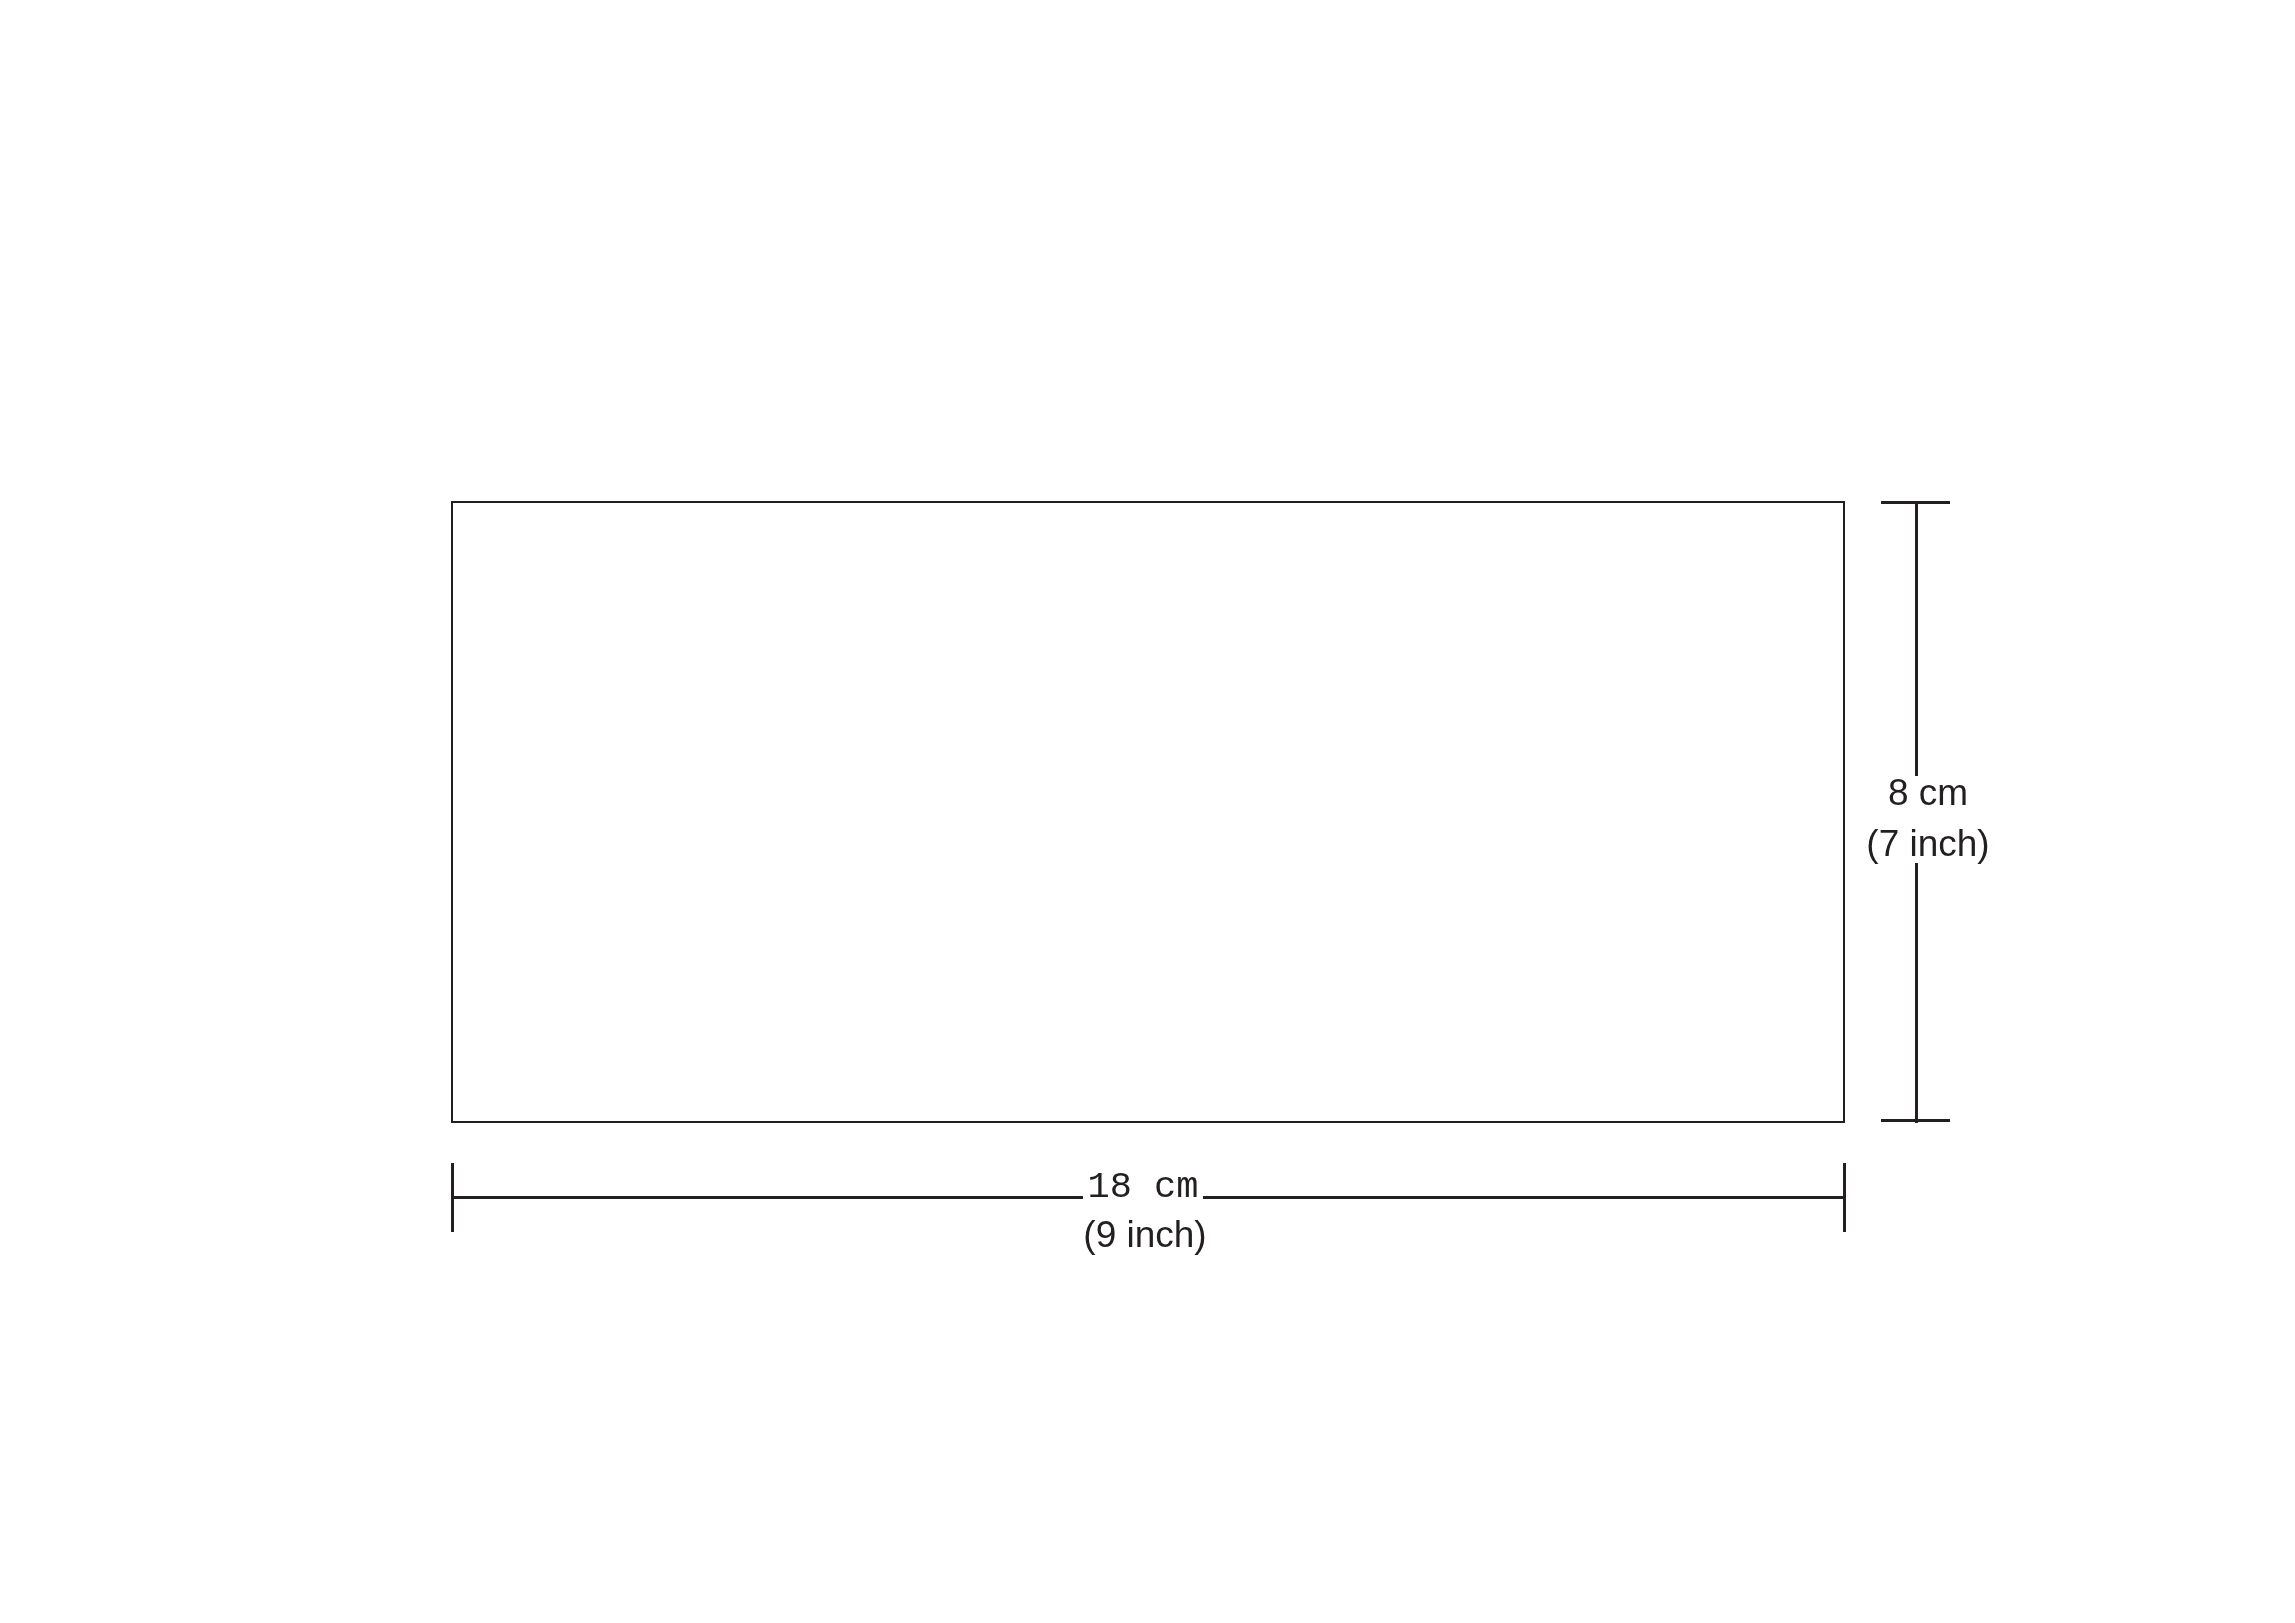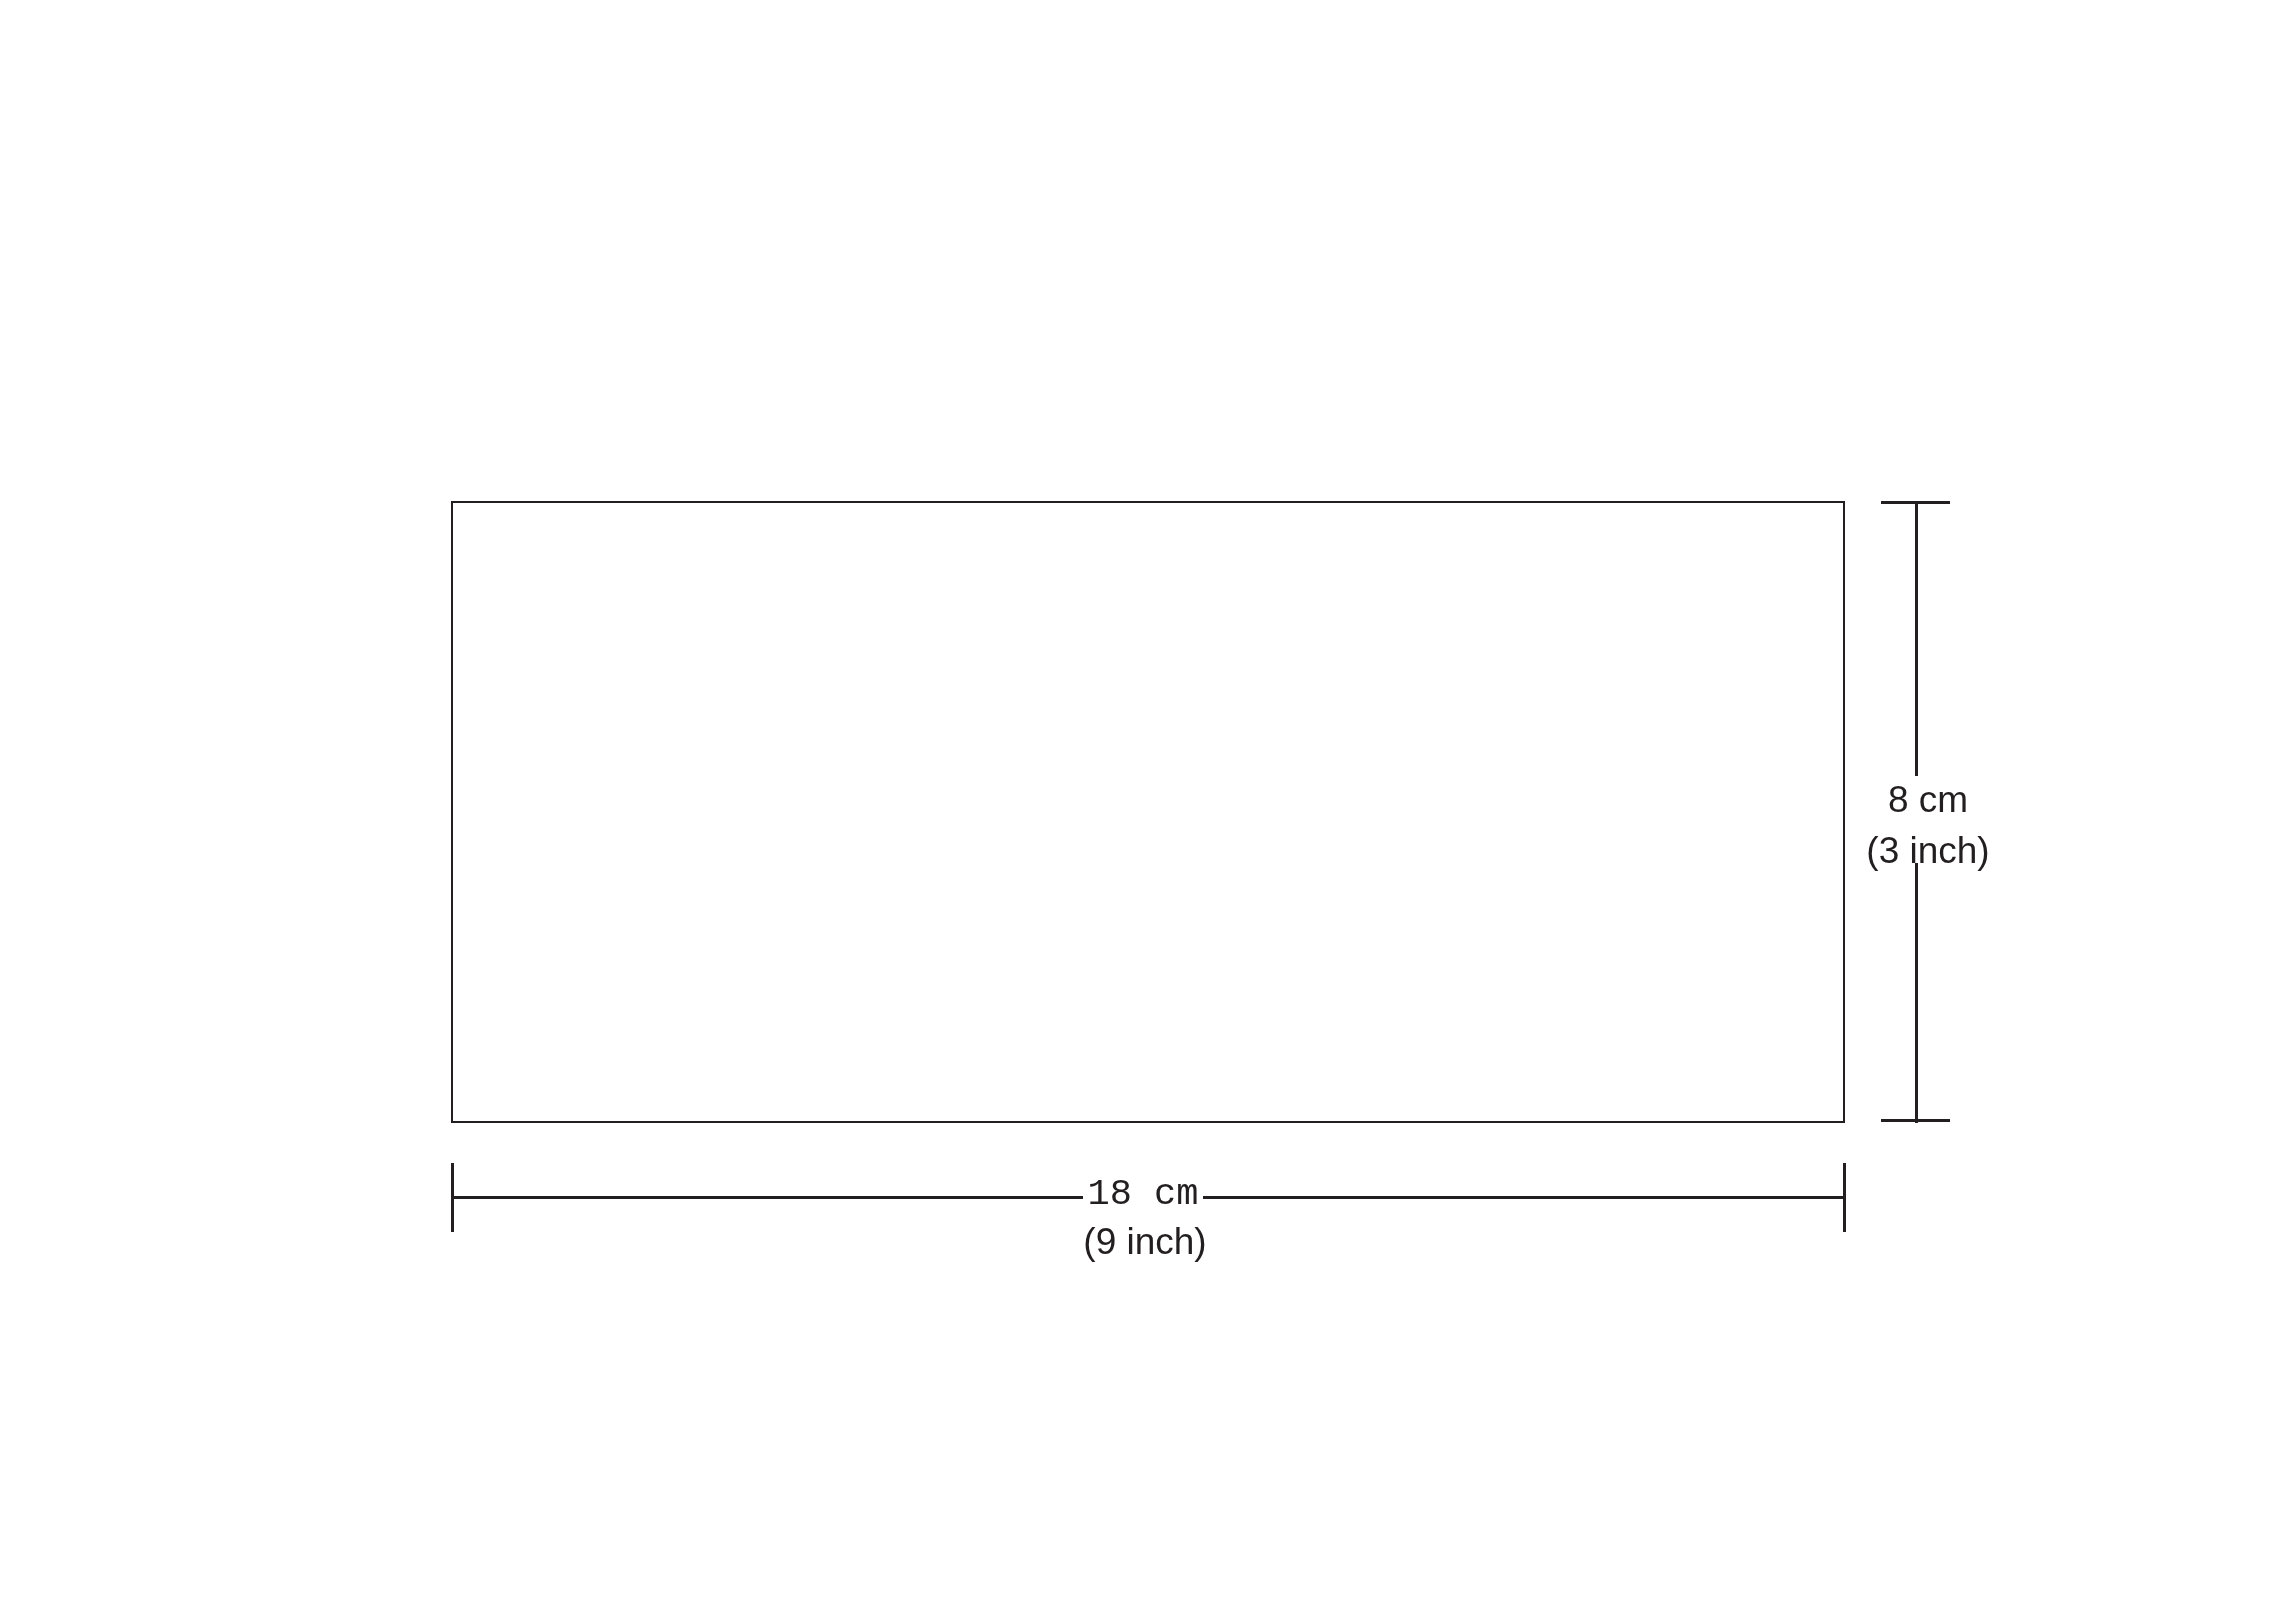--- a/index.html
+++ b/index.html
@@ -43,21 +43,20 @@
 
   
   .label {
     position: absolute;
     color: var(--ink);
     font-size: 37px;
     line-height: 1;
     white-space: nowrap;
     transform: translateX(-50%);
     text-align: right;
-    margin-top: 7px;
   }
   .width-value  { left: 1143px; top: 1169px; font-family: Liberation Mono, monospace; }
   .width-alt    { left: 1145px; top: 1216px; }
   .height-value { left: 1928px; top: 774px; }
   .height-alt   { left: 1928px; top: 825px; }
 </style>
 </head>
 <body>
 
 <div class="canvas">
@@ -69,16 +68,16 @@
   <div class="line h-tick-left"></div>
   <div class="line h-tick-right"></div>
   <div class="label width-value">18 cm</div>
   <div class="label width-alt">(9 inch)</div>
 
   <div class="line v-seg-top"></div>
   <div class="line v-seg-bottom"></div>
   <div class="line v-tick-top"></div>
   <div class="line v-tick-bottom"></div>
   <div class="label height-value">8 cm</div>
-  <div class="label height-alt">(3 inch)</div>
+  <div class="label height-alt">(7 inch)</div>
 
 </div>
 
 
 </body></html>

